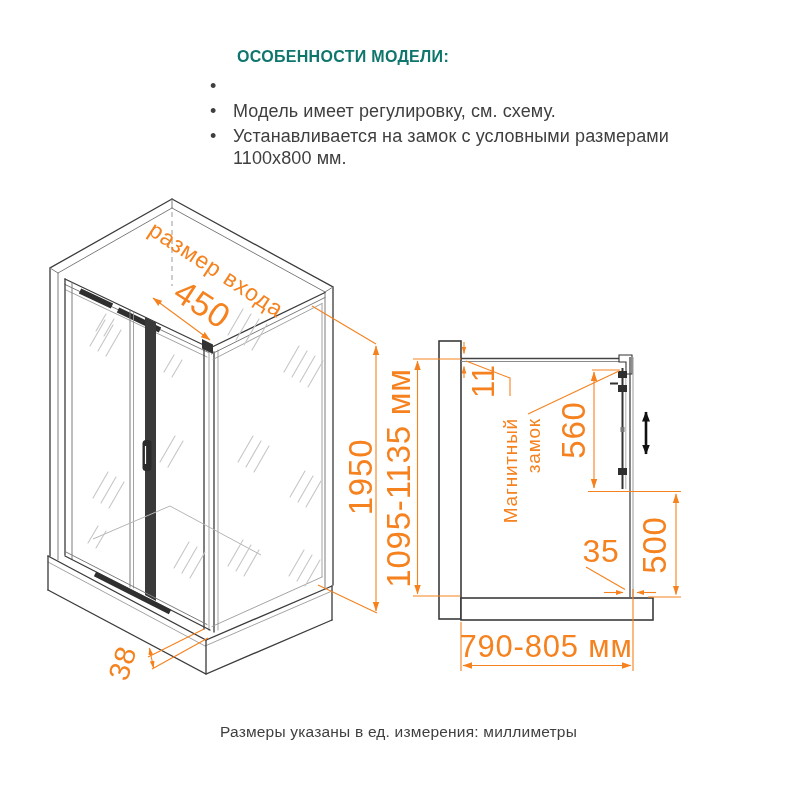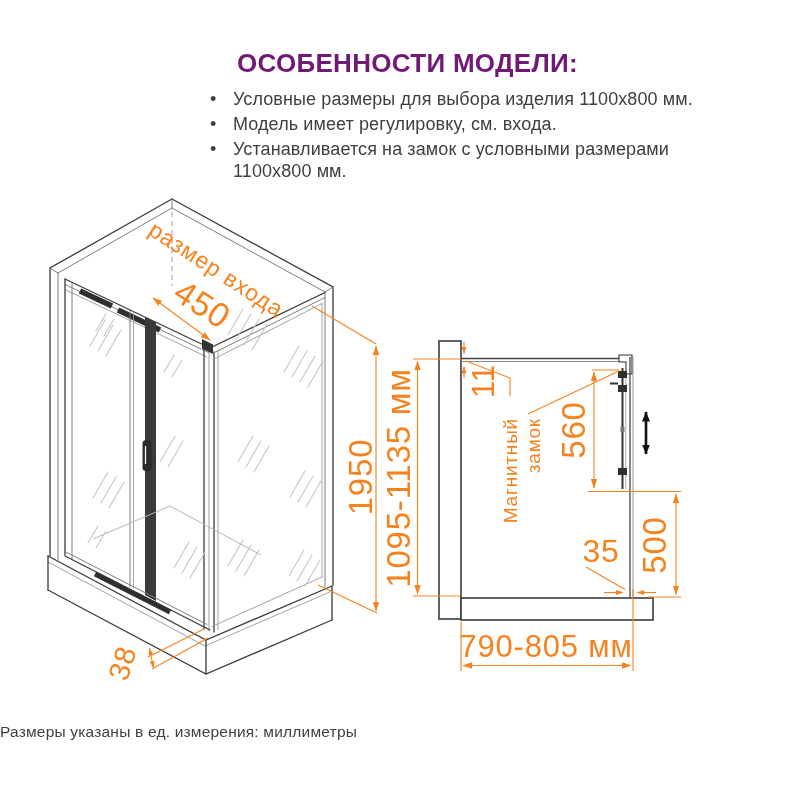--- a/index.html
+++ b/index.html
@@ -4,34 +4,34 @@
 <style>
   * { margin:0; padding:0; box-sizing:border-box; }
   html,body { background:#ffffff; }
   body { font-family:"Liberation Sans", sans-serif; }
   .page {
     position:relative; width:797px; height:800px; background:#fff;
     overflow:hidden;
   }
   .header { position:absolute; left:210px; top:48px; width:545px; }
   .page-title {
-    margin-left:27px; color:#701a75; font-size:26px; font-weight:700;
+    margin-left:27px; color:#0f766e; font-size:16px; font-weight:700;
     letter-spacing:0.3px;
   }
   .bullets { margin-top:9px; width:512px; }
   .bullet-row { display:flex; margin-bottom:3px; }
   .bullet-dot {
     width:23px; flex:0 0 23px; color:#3F3F3F; font-size:18px; line-height:22px;
   }
   .bullet-text {
     color:#3F3F3F; font-size:18px; line-height:22px; letter-spacing:0.1px;
   }
   .drawing-svg { position:absolute; left:0; top:0; width:797px; height:800px; }
   .footer {
-    position:absolute; left:0; top:723px; width:797px; text-align:left;
+    position:absolute; left:0; top:723px; width:797px; text-align:center;
     color:#3F3F3F; font-size:15.5px; letter-spacing:0.2px;
   }
   
   svg { font-family:"Liberation Sans", sans-serif; }
   .ln  { stroke:#3b3b3b; stroke-width:1.3; fill:none; stroke-linecap:round; }
   .ln2 { stroke:#7d7d7d; stroke-width:1;   fill:none; stroke-linecap:round; }
   .ln3 { stroke:#999999; stroke-width:0.9; fill:none; stroke-linecap:round; }
   .glass { stroke:#c6c6c6; stroke-width:1.1; stroke-linecap:round; }
   .floor { stroke:#b5b5b5; stroke-width:1; fill:none; }
   .dark { stroke:#2f2f2f; fill:none; }
@@ -42,25 +42,24 @@
 </head>
 <body>
 
 <div class="page">
 
   <div class="header">
     <div class="page-title">ОСОБЕННОСТИ МОДЕЛИ:</div>
     <div class="bullets">
       <div class="bullet-row">
         <span class="bullet-dot">•</span>
-        <span class="bullet-text">Условные размеры для выбора изделия 1100x800 мм.</span>
       </div>
       <div class="bullet-row">
         <span class="bullet-dot">•</span>
-        <span class="bullet-text">Модель имеет регулировку, см. входа.</span>
+        <span class="bullet-text">Модель имеет регулировку, см. схему.</span>
       </div>
       <div class="bullet-row">
         <span class="bullet-dot">•</span>
         <span class="bullet-text">Устанавливается на замок с условными размерами 1100x800 мм.</span>
       </div>
     </div>
   </div>
 
   <svg class="drawing-svg" viewBox="0 0 797 800">
     <defs>

